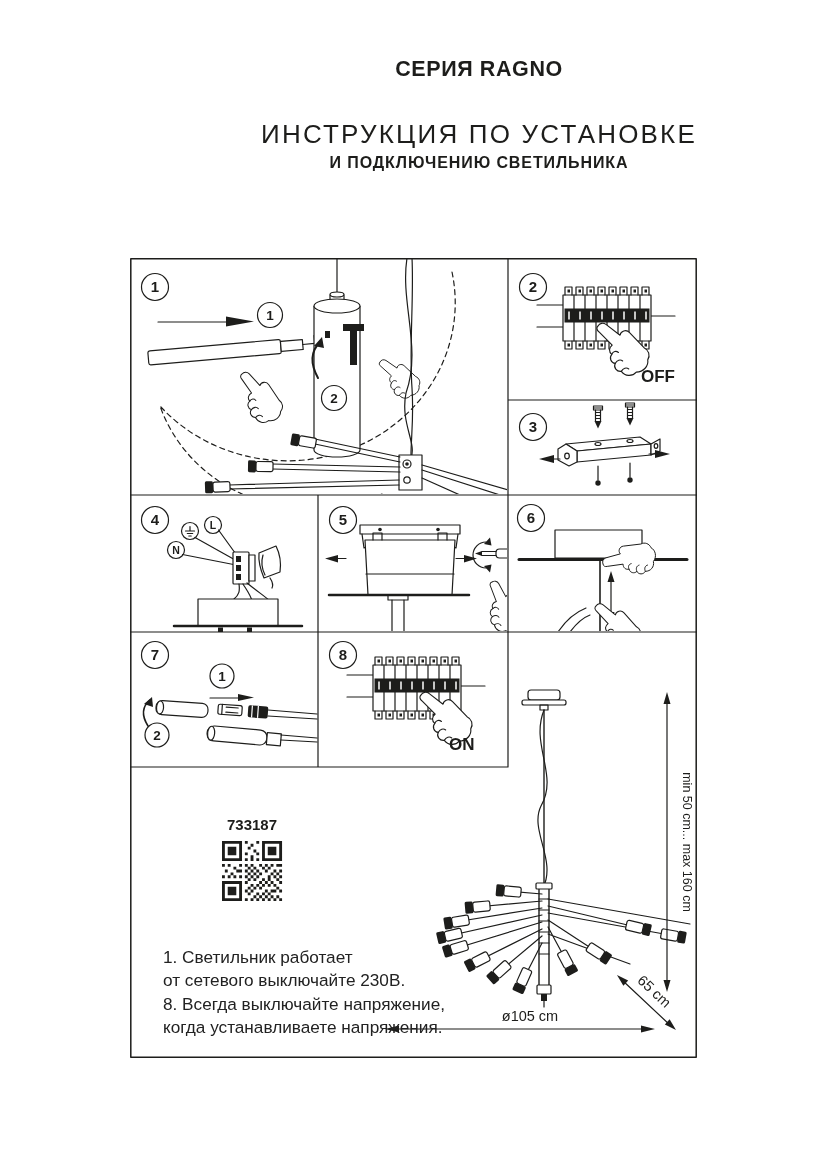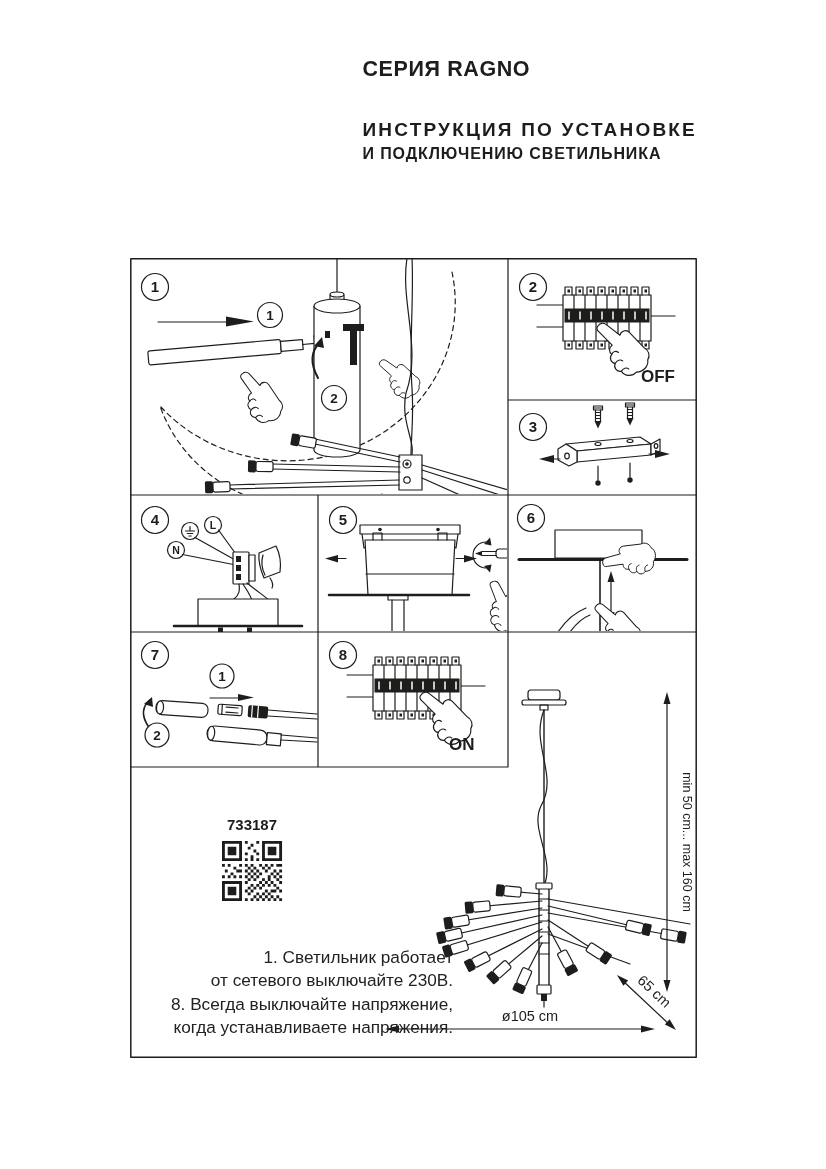--- a/index.html
+++ b/index.html
@@ -1,27 +1,27 @@
 <!DOCTYPE html>
 <html><head>
 <meta charset="utf-8">
 <style>
   html,body { margin:0; padding:0; background:#e8e8e8; }
   .page {
     position:relative; width:826px; height:1169px; margin:0 auto;
     background:#ffffff; overflow:hidden;
     font-family:"Liberation Sans", sans-serif; color:#1d1d1b;
   }
-  .header { position:absolute; top:57px; right:129px; text-align:left; }
+  .header { position:absolute; top:57px; right:129px; text-align:center; }
   .header .line1 { font-size:21.5px; font-weight:700; letter-spacing:0.6px; }
   .header .line2 { font-size:21.5px; font-weight:700; letter-spacing:0.6px; margin-top:11px; }
-  .header .line3 { font-size:19px; font-weight:700; letter-spacing:2.2px; margin-top:37px; }
+  .header .line3 { font-size:26px; font-weight:400; letter-spacing:2.2px; margin-top:37px; }
   .header .line4 { font-size:16px; font-weight:700; letter-spacing:0.9px; margin-top:4px; }
   .diagram { position:absolute; left:130px; top:258px; }
-  .notes { position:absolute; left:163px; top:946px; width:290px; font-size:17.2px; line-height:23.3px; color:#222;text-align:right; }
+  .notes { position:absolute; left:163px; top:946px; width:290px; font-size:17.2px; line-height:23.3px; color:#222; }
   
   .ln  { fill:none; stroke:#1d1d1b; stroke-width:1.2; stroke-linecap:round; stroke-linejoin:round; }
   .wt  { fill:#ffffff; stroke:#1d1d1b; stroke-width:1.2; stroke-linejoin:round; }
   .fil { fill:#1d1d1b; stroke:none; }
   .num  { font:700 15px "Liberation Sans",sans-serif; fill:#1d1d1b; text-anchor:middle; }
   .snum { font:700 13.5px "Liberation Sans",sans-serif; fill:#1d1d1b; text-anchor:middle; }
   .tiny { font:700 10.5px "Liberation Sans",sans-serif; fill:#1d1d1b; text-anchor:middle; }
   .lbl  { font:700 17px "Liberation Sans",sans-serif; fill:#1d1d1b; }
   .dim  { font:400 12.5px "Liberation Sans",sans-serif; fill:#1d1d1b; }
   .dim2 { font:400 14.5px "Liberation Sans",sans-serif; fill:#1d1d1b; }

